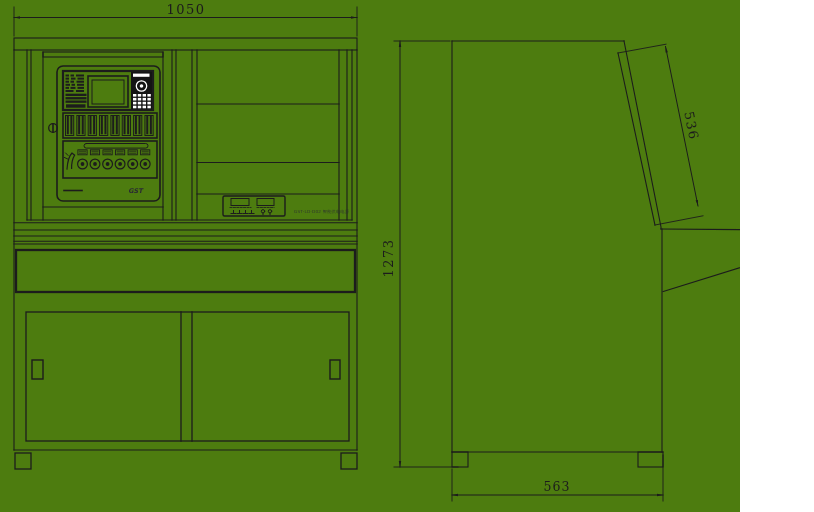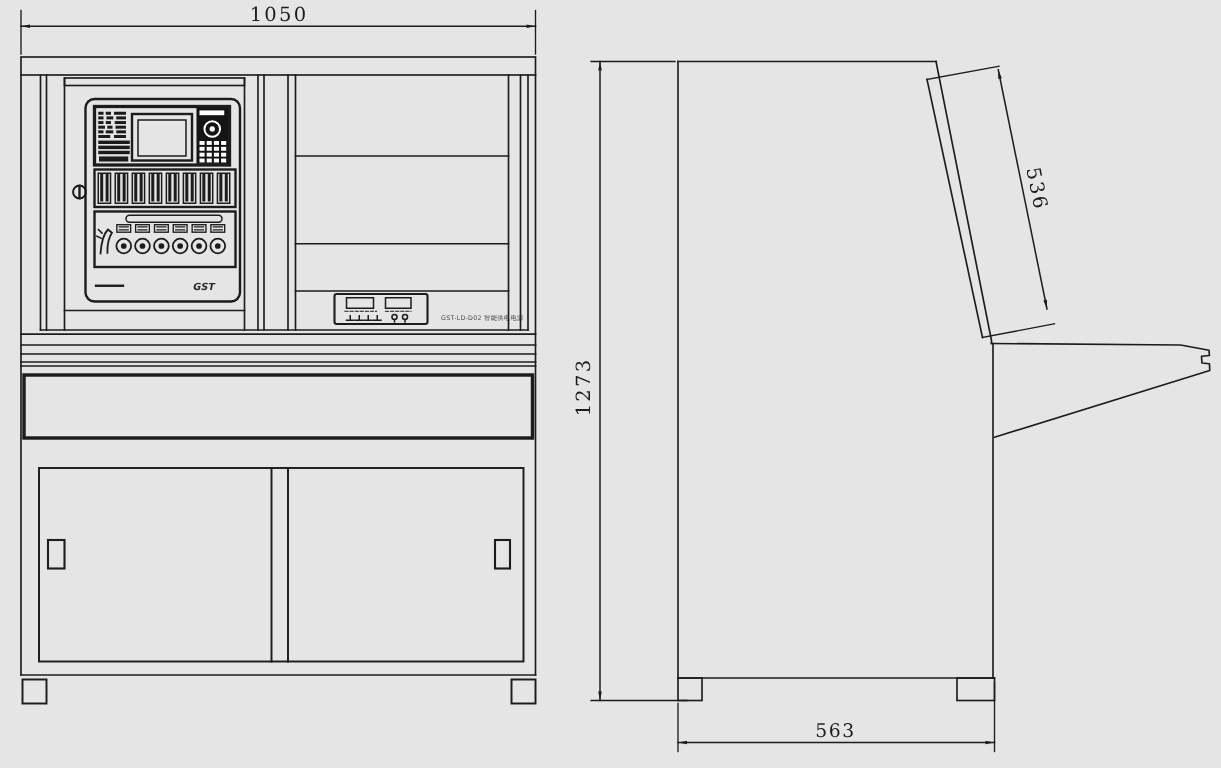--- a/index.html
+++ b/index.html
@@ -1,16 +1,16 @@
 <!DOCTYPE html>
 <html><head>
 <meta charset="utf-8">
 <style>
   html,body{margin:0;padding:0;background:#fff;}
-  .stage{position:relative;width:814px;height:512px;background:#e5e5e5;overflow:hidden;
+  .stage{position:relative;width:740px;height:512px;background:#4d7c0f;overflow:hidden;
          font-family:"DejaVu Serif", serif;}
   svg{display:block}
   .t{stroke:none;fill:#1c1c1c;font-family:"DejaVu Serif", serif;}
   .smudge{stroke:none;fill:#2a2a33;font-family:"DejaVu Sans", sans-serif;}
 </style>
 </head>
 <body>
 
 <div class="stage">
 <svg width="814" height="512" viewBox="0 0 814 512">

